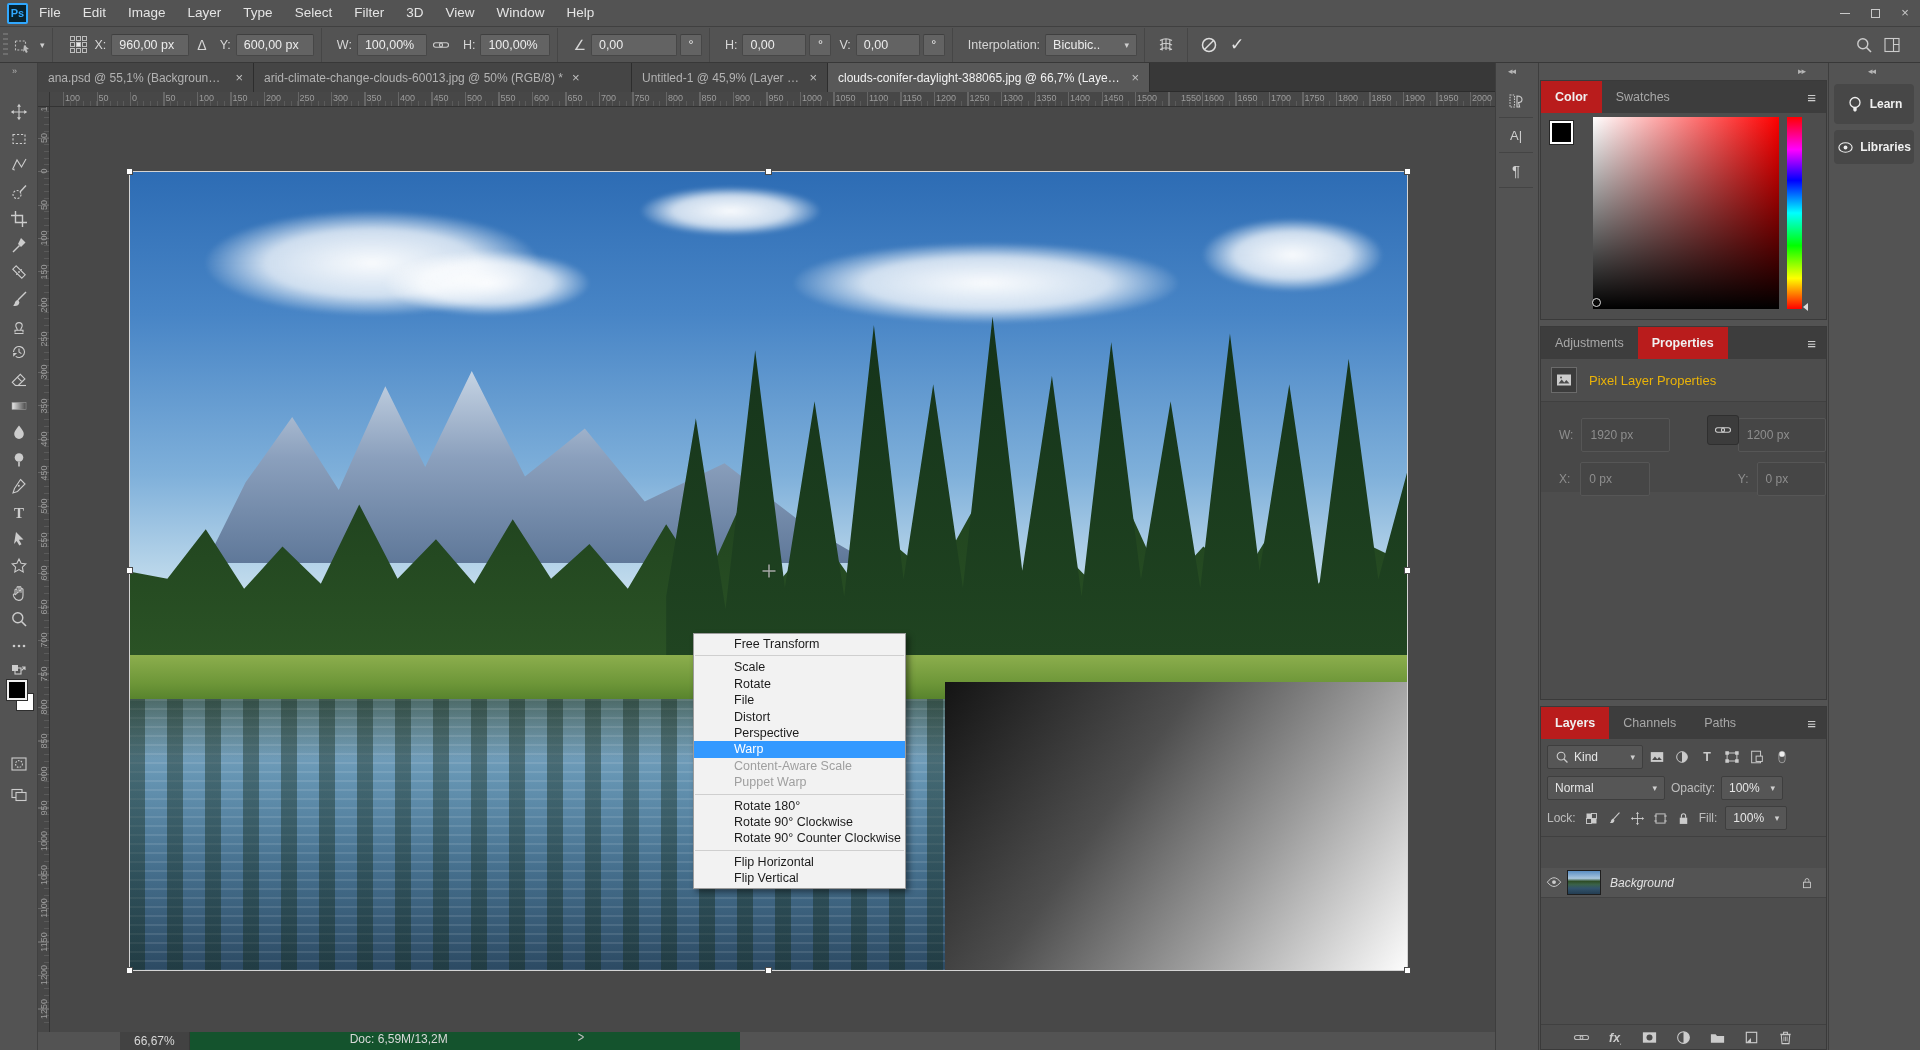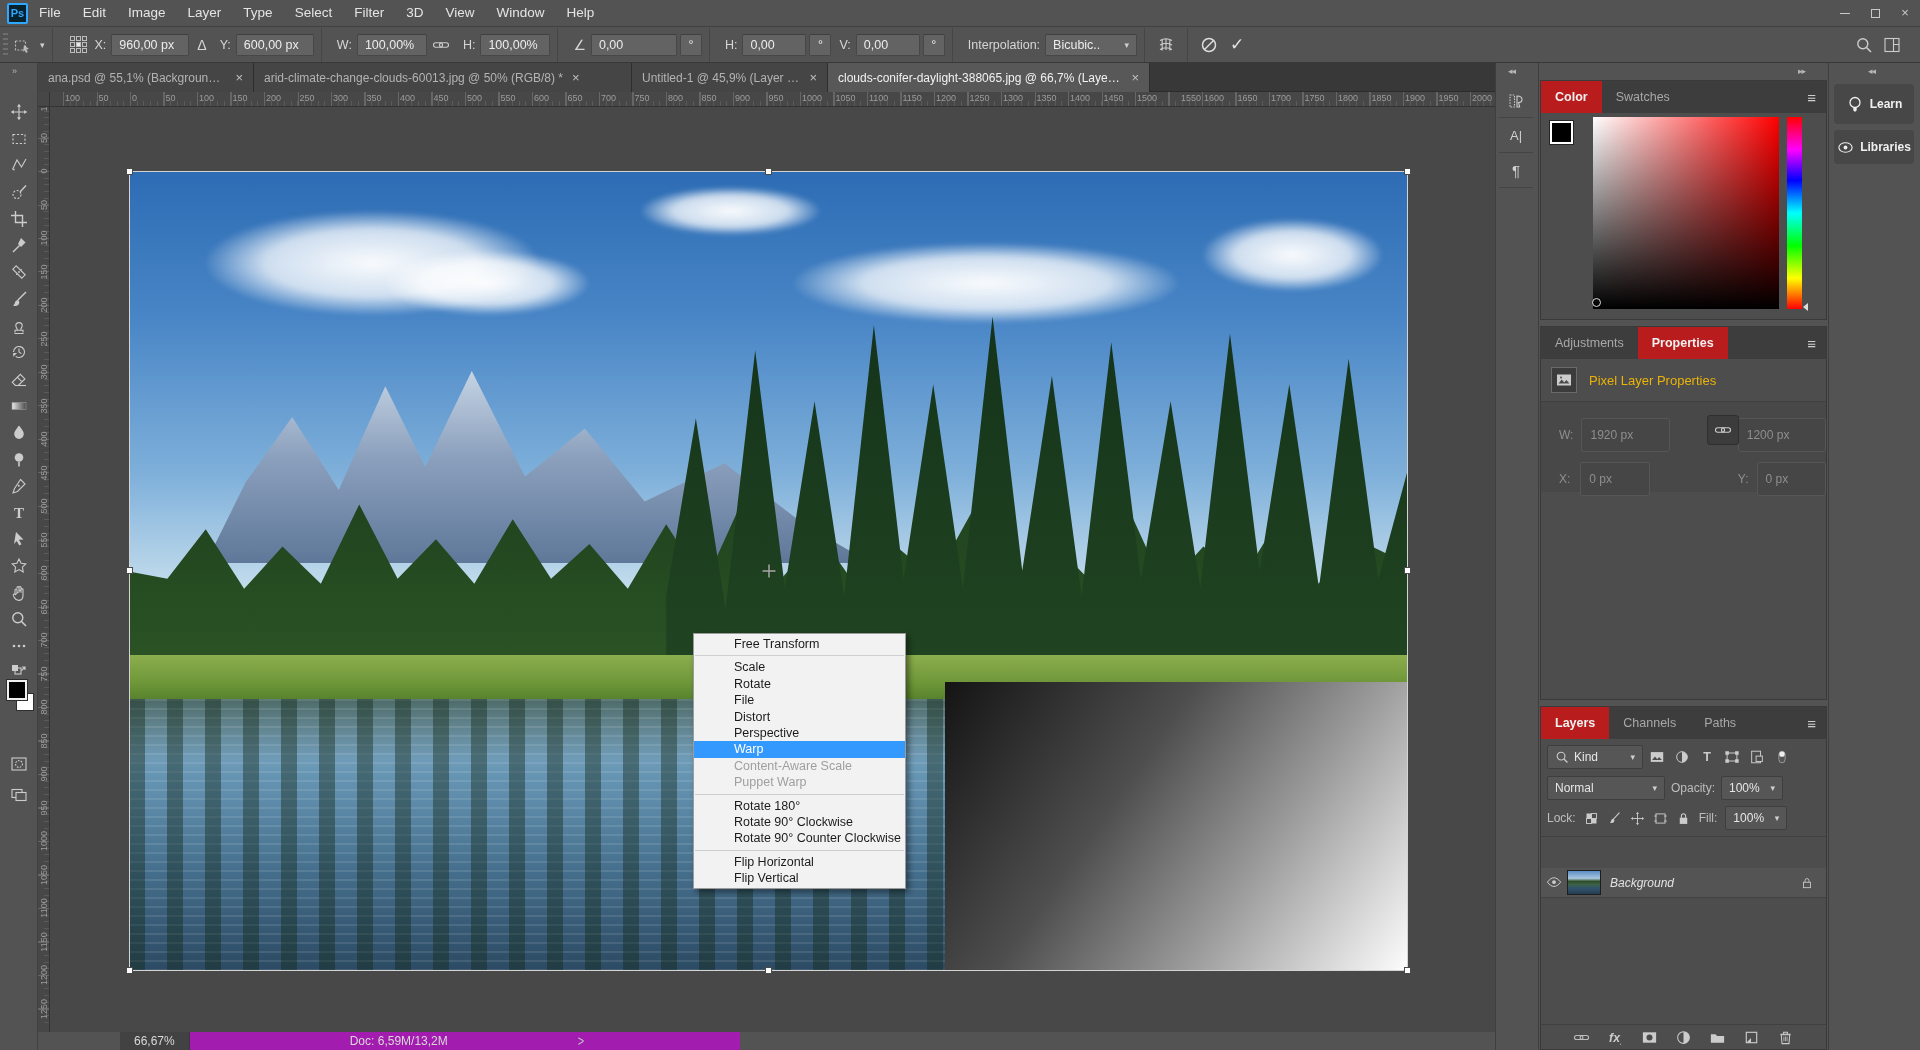--- a/index.html
+++ b/index.html
@@ -124,21 +124,21 @@
   .eyebox { width:26px; display:flex; justify-content:center; }
   .thumb { width:34px; height:25px; border:1px solid #1e1e1e; background:linear-gradient(180deg,#5b8ec3 0%,#a8c6de 32%,#2e4d26 45%,#3a6147 58%,#32536b 75%,#243d52 100%); position:relative; margin-right:9px; }
   .thumb.gradcorner:after { content:""; position:absolute; right:0; bottom:0; width:45%; height:55%; background:linear-gradient(125deg,#555,#eee); }
   .bracket { position:absolute; width:7px; height:7px; border:1px solid #fff; }
   .lname { color:#e2e2e2; font-size:12px; }
   .lname.it { font-style:italic; }
   #layers-bottom { position:absolute; left:0; bottom:0; width:100%; height:25px; border-top:1px solid #404040; display:flex; align-items:center; justify-content:center; gap:17px; }
 
   
   #statusbar { left:38px; top:1032px; width:1457px; height:18px; background:#535353; display:flex; align-items:center; font-size:12px; color:#d8d8d8; }
-  #status-strip { position:absolute; left:82px; top:0; height:18px; width:620px; background:#a21caf; display:flex; align-items:center; }
+  #status-strip { position:absolute; left:82px; top:0; height:18px; width:620px; background:#14532d; display:flex; }
   #zoombox { background:#424242; border-right:1px solid #383838; height:18px; display:flex; align-items:center; padding:0 14px; }
   #docinfo { margin-left:160px; }
   #status-chevron { margin-left:130px; color:#c2c2c2; transform:scaleY(1.3); font-size:11px; }
 </style>
 </head>
 <body>
 
 <div id="stage">
 
   <div id="menubar" class="abs">

